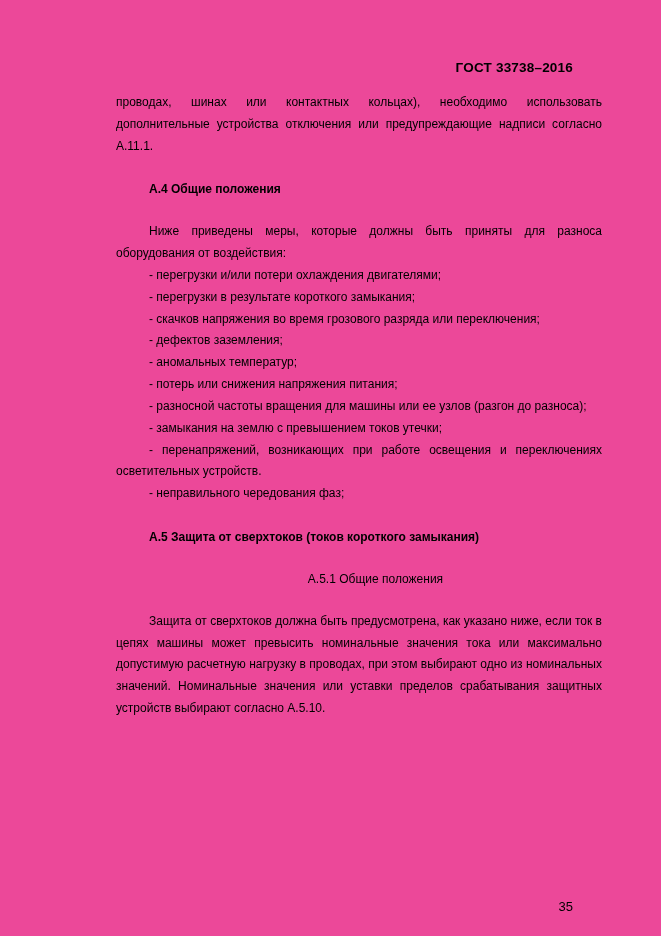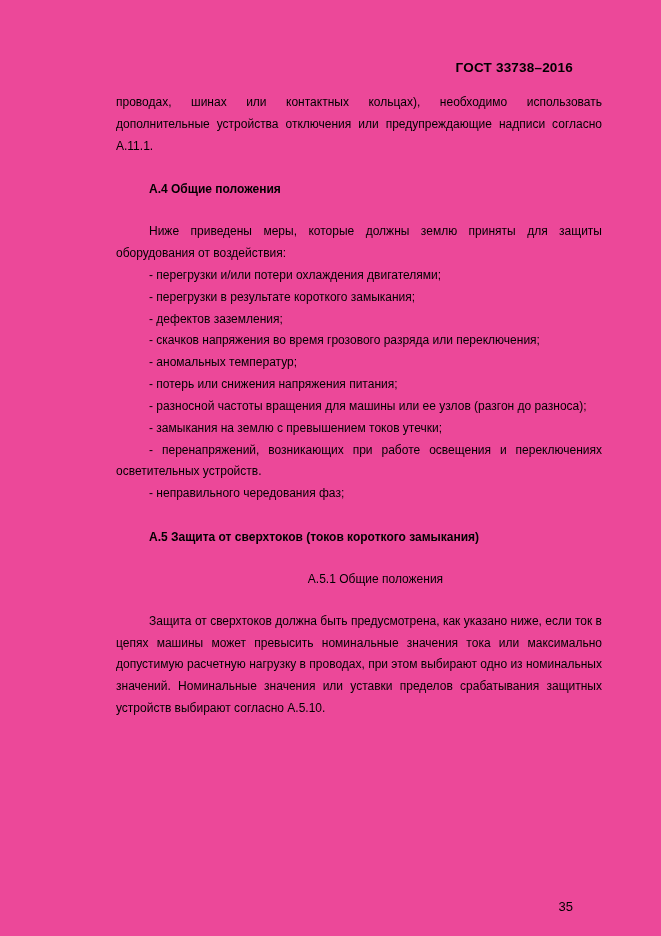--- a/index.html
+++ b/index.html
@@ -87,27 +87,27 @@
 <div class="page">
 
   <div class="header">ГОСТ 33738–2016</div>
 
   <div class="content">
 
     <p class="para-intro">проводах, шинах или контактных кольцах), необходимо использовать дополнительные устройства отключения или предупреждающие надписи согласно А.11.1.</p>
 
     <p class="heading">А.4 Общие положения</p>
 
-    <p class="body-para">Ниже приведены меры, которые должны землю приняты для защиты оборудования от воздействия:</p>
+    <p class="body-para">Ниже приведены меры, которые должны быть приняты для разноса оборудования от воздействия:</p>
 
     <ul class="list">
       <li>- перегрузки и/или потери охлаждения двигателями;</li>
       <li>- перегрузки в результате короткого замыкания;</li>
+      <li>- скачков напряжения во время грозового разряда или переключения;</li>
       <li>- дефектов заземления;</li>
-      <li>- скачков напряжения во время грозового разряда или переключения;</li>
       <li>- аномальных температур;</li>
       <li>- потерь или снижения напряжения питания;</li>
       <li>- разносной частоты вращения для машины или ее узлов (разгон до разноса);</li>
       <li>- замыкания на землю с превышением токов утечки;</li>
       <li>- перенапряжений, возникающих при работе освещения и переключениях осветительных устройств.</li>
       <li>- неправильного чередования фаз;</li>
     </ul>
 
     <p class="heading">А.5 Защита от сверхтоков (токов короткого замыкания)</p>
 

